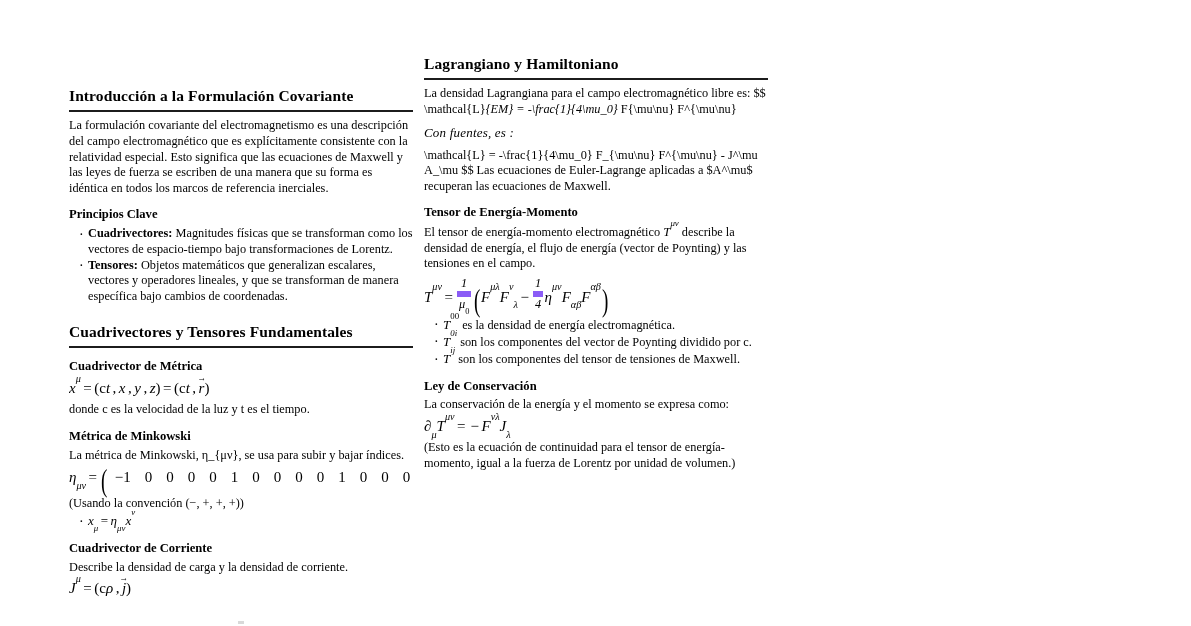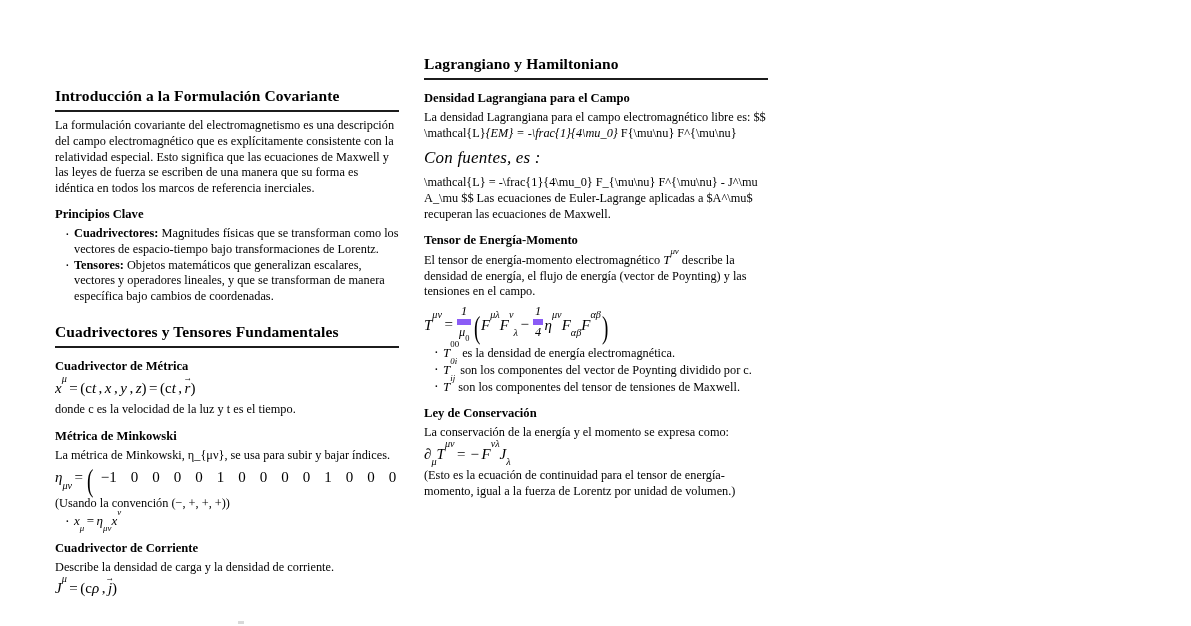--- a/index.html
+++ b/index.html
@@ -19,21 +19,21 @@
     position: relative;
     width: 1191px;
     height: 626px;
   }
 
   .col {
     position: absolute;
     width: 344px;
     overflow: hidden;
   }
-  .col-left  { left: 55px;  top: 86px;  height: 540px; }
+  .col-left  { left: 69px;  top: 86px;  height: 540px; }
   .col-right { left: 424px; top: 54px;  height: 556px; }
 
   
   h1.section-title {
     font-size: 15.5px;
     font-weight: bold;
     margin: 0 0 6px 0;
     padding: 0 0 5px 0;
     line-height: 1.25;
     border-bottom: 2px solid #1c1c1c;
@@ -151,21 +151,21 @@
     white-space: nowrap;
     line-height: 1.1;
   }
   .matrix-row .cell { padding: 0 7px; font-style: normal; }
 
   
   .raw-latex { font-size: 12.3px; line-height: 1.27; margin: 0 0 2px 0; }
   .raw-latex i { font-style: italic; }
 
   .mathit-line {
-    font-size: 17px;
+    font-size: 13px;
     font-style: italic;
     margin: 7px 0 7px 0;
     letter-spacing: 0.2px;
   }
 
   .stray-mark {
     position: absolute;
     left: 238px;
     top: 621px;
     width: 6px;
@@ -236,21 +236,20 @@
         J<sup>μ</sup><span class="op">=</span><span class="paren">(</span><span class="up">c</span>ρ<span class="op">,</span><span class="vec">j</span><span class="paren">)</span>
       </div>
     </div>
   </div>
 
   <div class="col col-right">
 
     <div class="section-block">
       <h1 class="section-title">Lagrangiano y Hamiltoniano</h1>
 
-      <h2 class="sub-title">Densidad Lagrangiana para el Campo</h2>
 
       <p class="raw-latex"><span>La densidad Lagrangiana para el campo electromagnético libre es: $$ \mathcal{L}</span><i>{EM} = -\frac{1}{4\mu_0}</i><span> F{\mu\nu} F^{\mu\nu}</span></p>
 
       <div class="mathit-line">Con fuentes, es :</div>
 
       <p class="raw-latex">\mathcal{L} = -\frac{1}{4\mu_0} F_{\mu\nu} F^{\mu\nu} - J^\mu A_\mu $$ Las ecuaciones de Euler-Lagrange aplicadas a $A^\mu$ recuperan las ecuaciones de Maxwell.</p>
 
       <h2 class="sub-title">Tensor de Energía-Momento</h2>
 
       <p class="body-text"><span>El tensor de energía-momento electromagnético </span><span class="math inline-math">T<sup>μν</sup></span><span> describe la densidad de energía, el flujo de energía (vector de Poynting) y las tensiones en el campo.</span></p>

